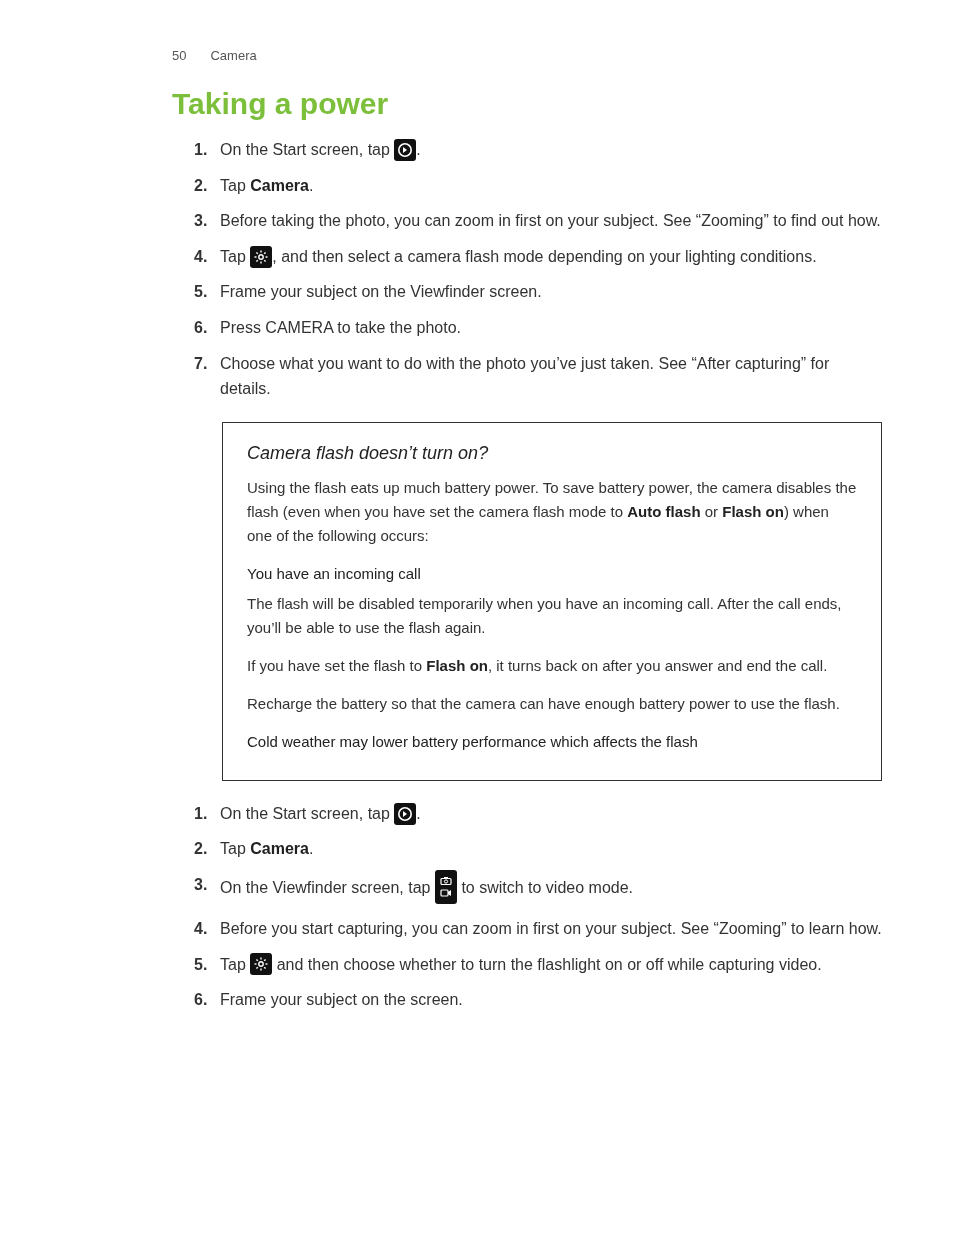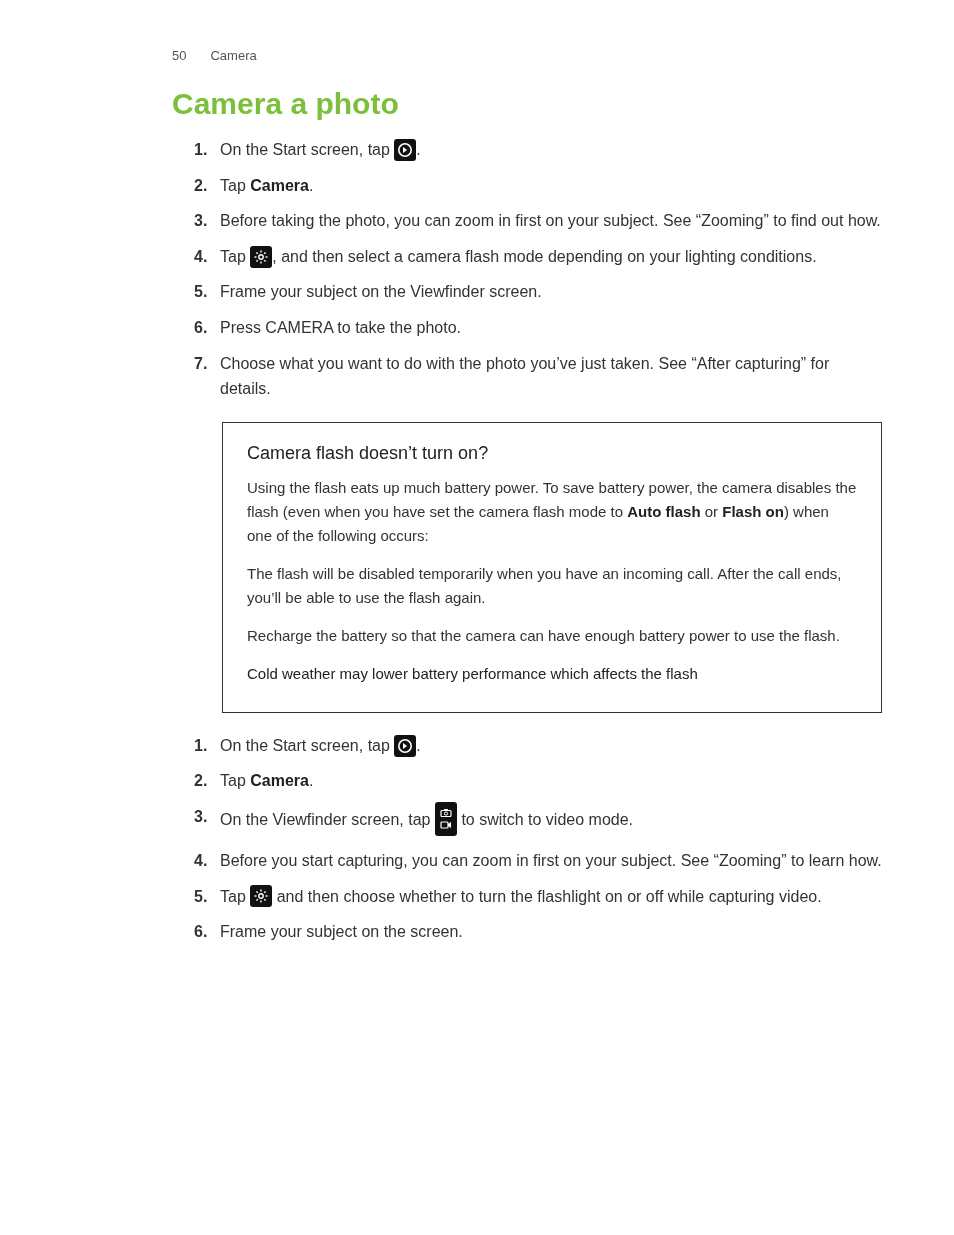--- a/index.html
+++ b/index.html
@@ -89,20 +89,21 @@
     margin: 20px 0 20px 150px;
     padding: 20px 24px;
     width: 660px;
     box-sizing: border-box;
   }
   .info-box h2 {
     font-size: 18px;
     font-weight: 400;
     margin: 0 0 12px 0;
     color: #222;
+    font-style: italic;
   }
   .info-box p {
     font-size: 15px;
     line-height: 1.6;
     margin: 0 0 14px 0;
     color: #333;
   }
   .info-box .sub {
     font-weight: 400;
     font-size: 15px;
@@ -114,21 +115,21 @@
 </head>
 <body>
 
 <div class="page">
 
   <div class="header">
     <span>50</span>
     <span>Camera</span>
   </div>
 
-  <h1>Camera a photo</h1>
+  <h1>Taking a power</h1>
 
   <ol class="steps">
     <li>
       <span>On the Start screen, tap </span>
       <span class="icon-box">
         <svg width="16" height="16" viewBox="0 0 16 16">
             <circle cx="8" cy="8" r="6.2" fill="none" stroke="#fff" stroke-width="1.6"></circle>
             <path d="M6 5 L10 8 L6 11 Z" fill="#fff"></path>
           </svg>
       </span><span>.</span>
@@ -158,21 +159,25 @@
     <li>Frame your subject on the Viewfinder screen.</li>
     <li>Press CAMERA to take the photo.</li>
     <li>Choose what you want to do with the photo you’ve just taken. See “After capturing” for details.</li>
   </ol>
 
   <div class="info-box">
     <h2>Camera flash doesn’t turn on?</h2>
     <p>
       <span>Using the flash eats up much battery power. To save battery power, the camera disables the flash (even when you have set the camera flash mode to </span><span class="bold">Auto flash</span><span> or </span><span class="bold">Flash on</span><span>) when one of the following occurs:</span>
     </p>
+    <p class="sub">You have an incoming call</p>
     <p>The flash will be disabled temporarily when you have an incoming call. After the call ends, you’ll be able to use the flash again.</p>
+    <p>
+      <span>If you have set the flash to </span><span class="bold">Flash on</span><span>, it turns back on after you answer and end the call.</span>
+    </p>
     <p>Recharge the battery so that the camera can have enough battery power to use the flash.</p>
     <p class="sub">Cold weather may lower battery performance which affects the flash</p>
   </div>
 
 
   <ol class="steps">
     <li>
       <span>On the Start screen, tap </span>
       <span class="icon-box">
         <svg width="16" height="16" viewBox="0 0 16 16">

